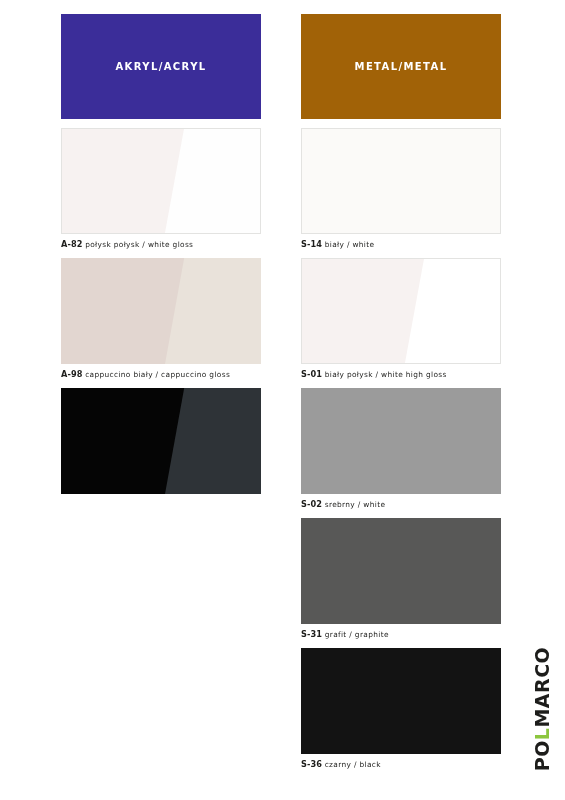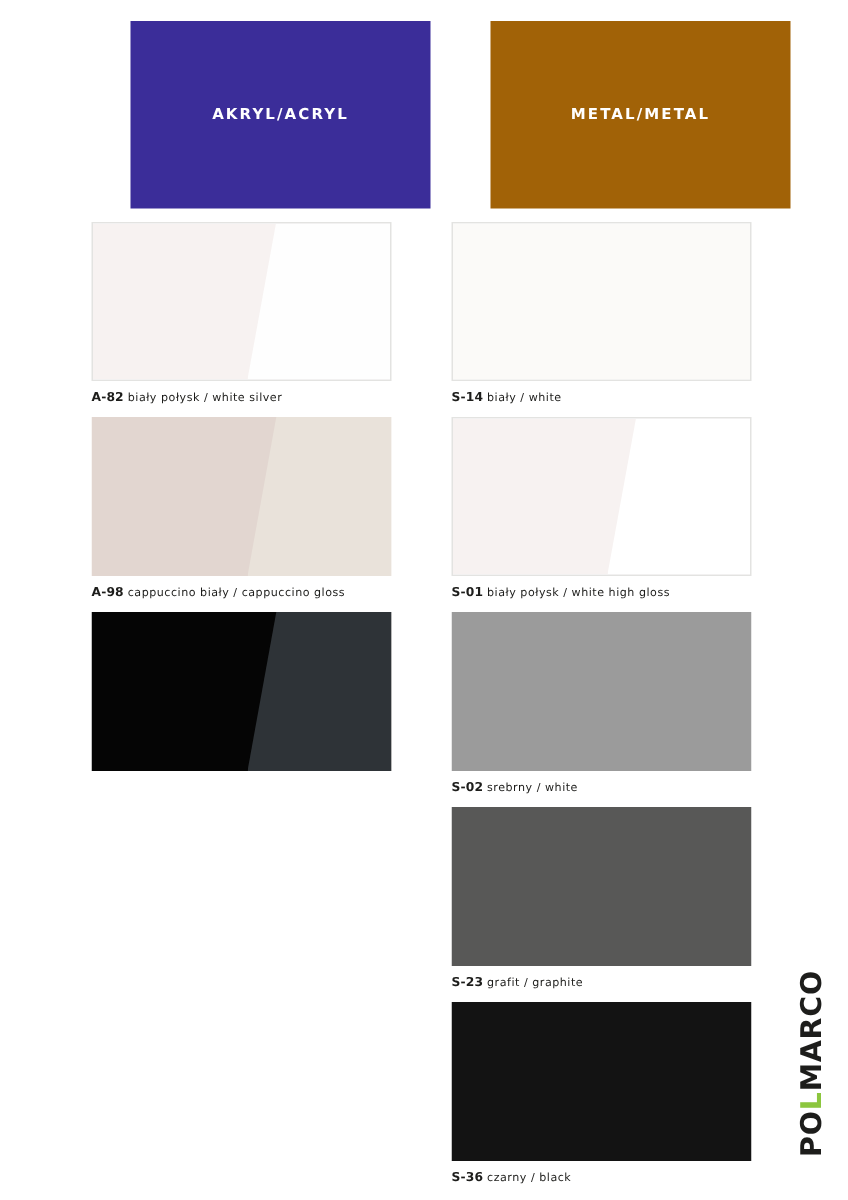--- a/index.html
+++ b/index.html
@@ -27,26 +27,25 @@
   .column {
     position: absolute;
     width: 200px;
   }
   .column.left  { left: 61px;  top: 14px; }
   .column.right { left: 301px; top: 14px; }
 
   
   .category-header {
     width: 200px;
-    height: 125px;
+    height: 105px;
     display: flex;
     align-items: center;
     justify-content: center;
     box-sizing: border-box;
-    margin-left: 26px;
   }
   .category-header-label {
     color: #ffffff;
     font-size: 10px;
     letter-spacing: 1.4px;
     font-weight: 600;
     font-family: "DejaVu Sans", sans-serif;
     white-space: nowrap;
   }
 
@@ -135,21 +134,21 @@
       <span class="category-header-label" style="color: rgb(255, 255, 255);">AKRYL/ACRYL</span>
     </div>
 
     <div class="swatch-entry">
       <div class="swatch bordered">
         <div class="gloss-left" style="background: rgb(247, 242, 241);"></div>
         <div class="gloss-right" style="background: rgb(254, 254, 254);"></div>
       </div>
       <div class="swatch-caption">
         <span class="swatch-code">A-82</span>
-        <span class="swatch-desc">biały połysk / white silver</span>
+        <span class="swatch-desc">połysk połysk / white gloss</span>
       </div>
     </div>
 
     <div class="swatch-entry">
       <div class="swatch">
         <div class="gloss-left" style="background: rgb(226, 214, 208);"></div>
         <div class="gloss-right" style="background: rgb(233, 226, 218);"></div>
       </div>
       <div class="swatch-caption">
         <span class="swatch-code">A-98</span>
@@ -199,21 +198,21 @@
         <span class="swatch-code">S-02</span>
         <span class="swatch-desc">srebrny / white</span>
       </div>
     </div>
 
     <div class="swatch-entry">
       <div class="swatch">
         <div class="gloss-left" style="background: rgb(88, 88, 87);"></div>
       </div>
       <div class="swatch-caption">
-        <span class="swatch-code">S-23</span>
+        <span class="swatch-code">S-31</span>
         <span class="swatch-desc">grafit / graphite</span>
       </div>
     </div>
 
     <div class="swatch-entry">
       <div class="swatch">
         <div class="gloss-left" style="background: rgb(19, 19, 19);"></div>
       </div>
       <div class="swatch-caption">
         <span class="swatch-code">S-36</span>

